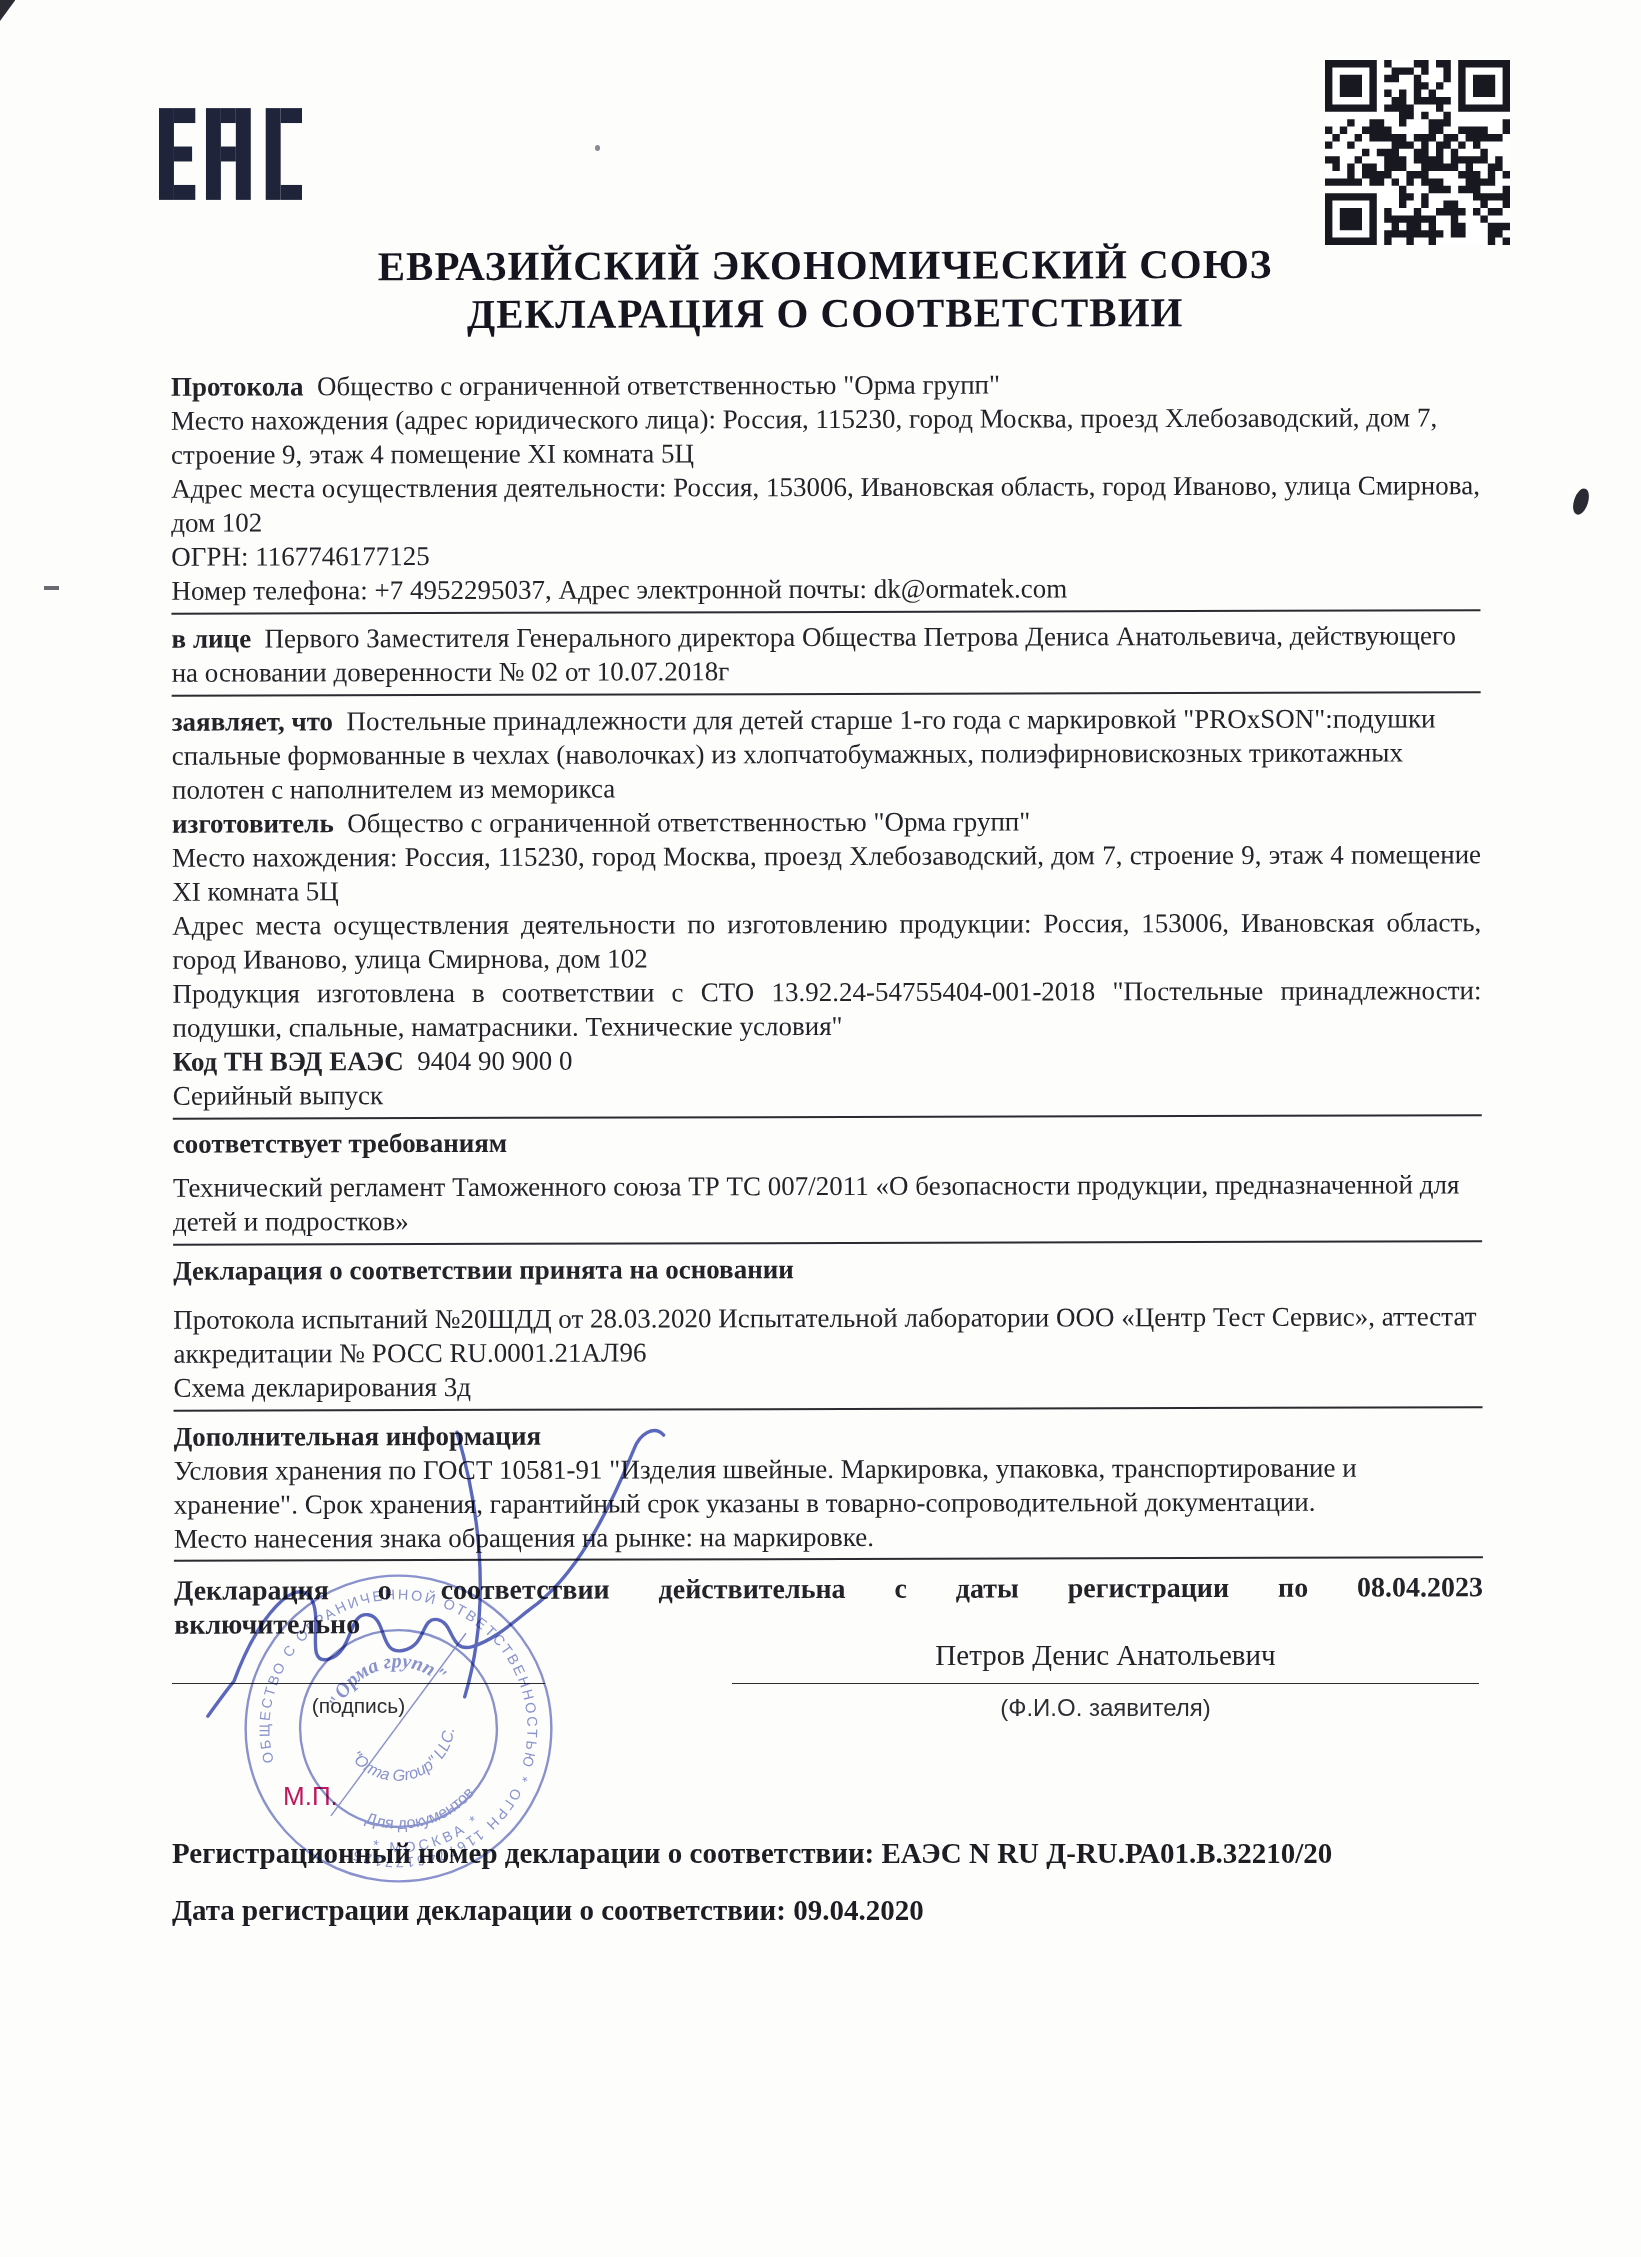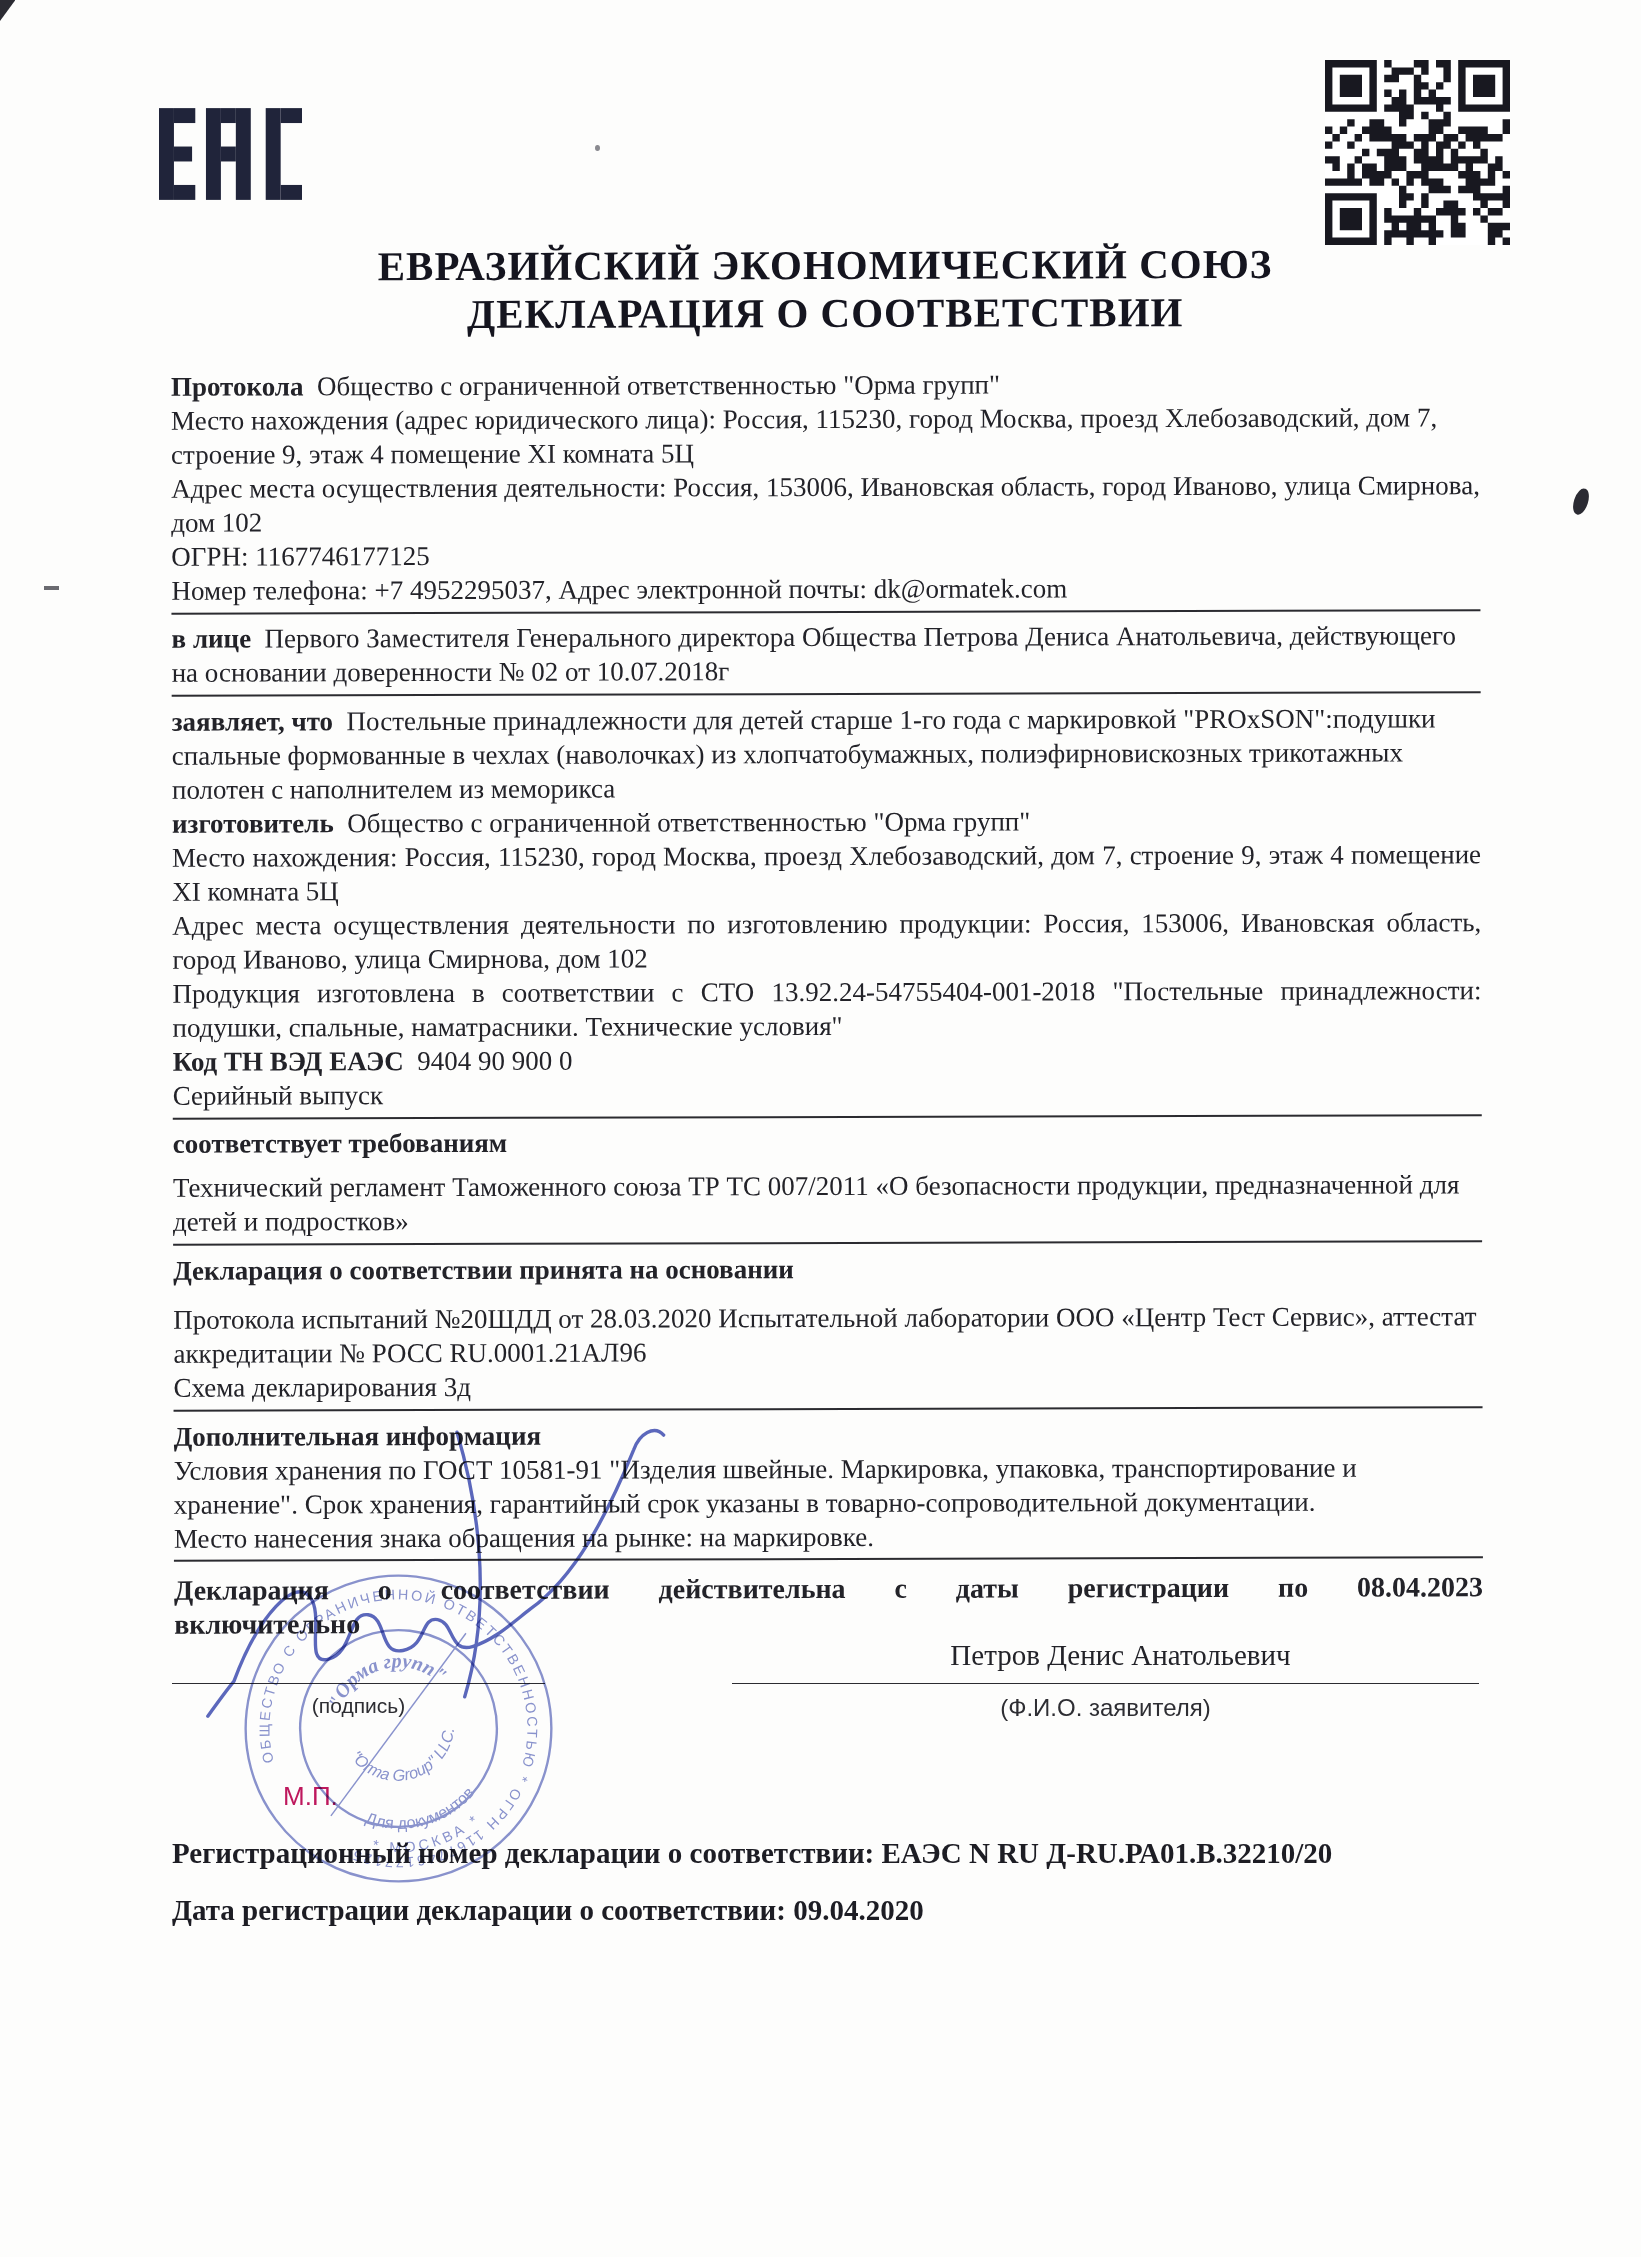--- a/index.html
+++ b/index.html
@@ -17,21 +17,21 @@
   .b{font-weight:700;}
   .j{text-align:justify;}
   .lbl{font-weight:700;margin-right:13.5px;}
   .rule{border:0;border-top:2.9px solid #2b2b30;height:0;margin:4.8px 0 5.8px 0;}
   .mt8{margin-top:7.7px;} .mt10{margin-top:9.7px;} .mt16{margin-top:15.4px;}
   .validity{font-weight:700;text-align:justify;word-spacing:16.4px;font-size:28px;margin-top:11.6px;}
   
   .sig-line{position:absolute;border-top:1.9px solid #2c2c31;height:0;}
   .line-left{left:172px;top:1683px;width:373px;}
   .line-right{left:732px;top:1683px;width:747px;}
-  .fio{position:absolute;left:747px;top:1639px;width:747px;text-align:center;font-size:29px;color:#232329;}
+  .fio{position:absolute;left:732px;top:1639px;width:747px;text-align:center;font-size:29px;color:#232329;}
   .fio-cap{position:absolute;left:732px;top:1694px;width:747px;text-align:center;font-family:"Liberation Sans",sans-serif;font-size:24px;color:#2e2e33;}
   .sign-cap{position:absolute;left:172px;top:1694px;width:373px;text-align:center;font-family:"Liberation Sans",sans-serif;font-size:21px;color:#2e2e33;}
   .mp{position:absolute;left:283px;top:1781px;font-family:"Liberation Sans",sans-serif;font-size:26px;color:#be185d;}
   .reg-line{position:absolute;left:172px;width:1313px;font-weight:700;font-size:29px;color:#1d1d24;}
   .reg-num{top:1837px;} .reg-date{top:1894px;}
   
   .stamp{position:absolute;left:217px;top:1547px;width:363px;height:363px;transform:rotate(-15deg);opacity:.85;mix-blend-mode:multiply;}
   .sig-ink{position:absolute;left:174px;top:1405px;width:792px;height:348px;mix-blend-mode:multiply;}
   
   .speck{position:absolute;background:#2b2b33;}

